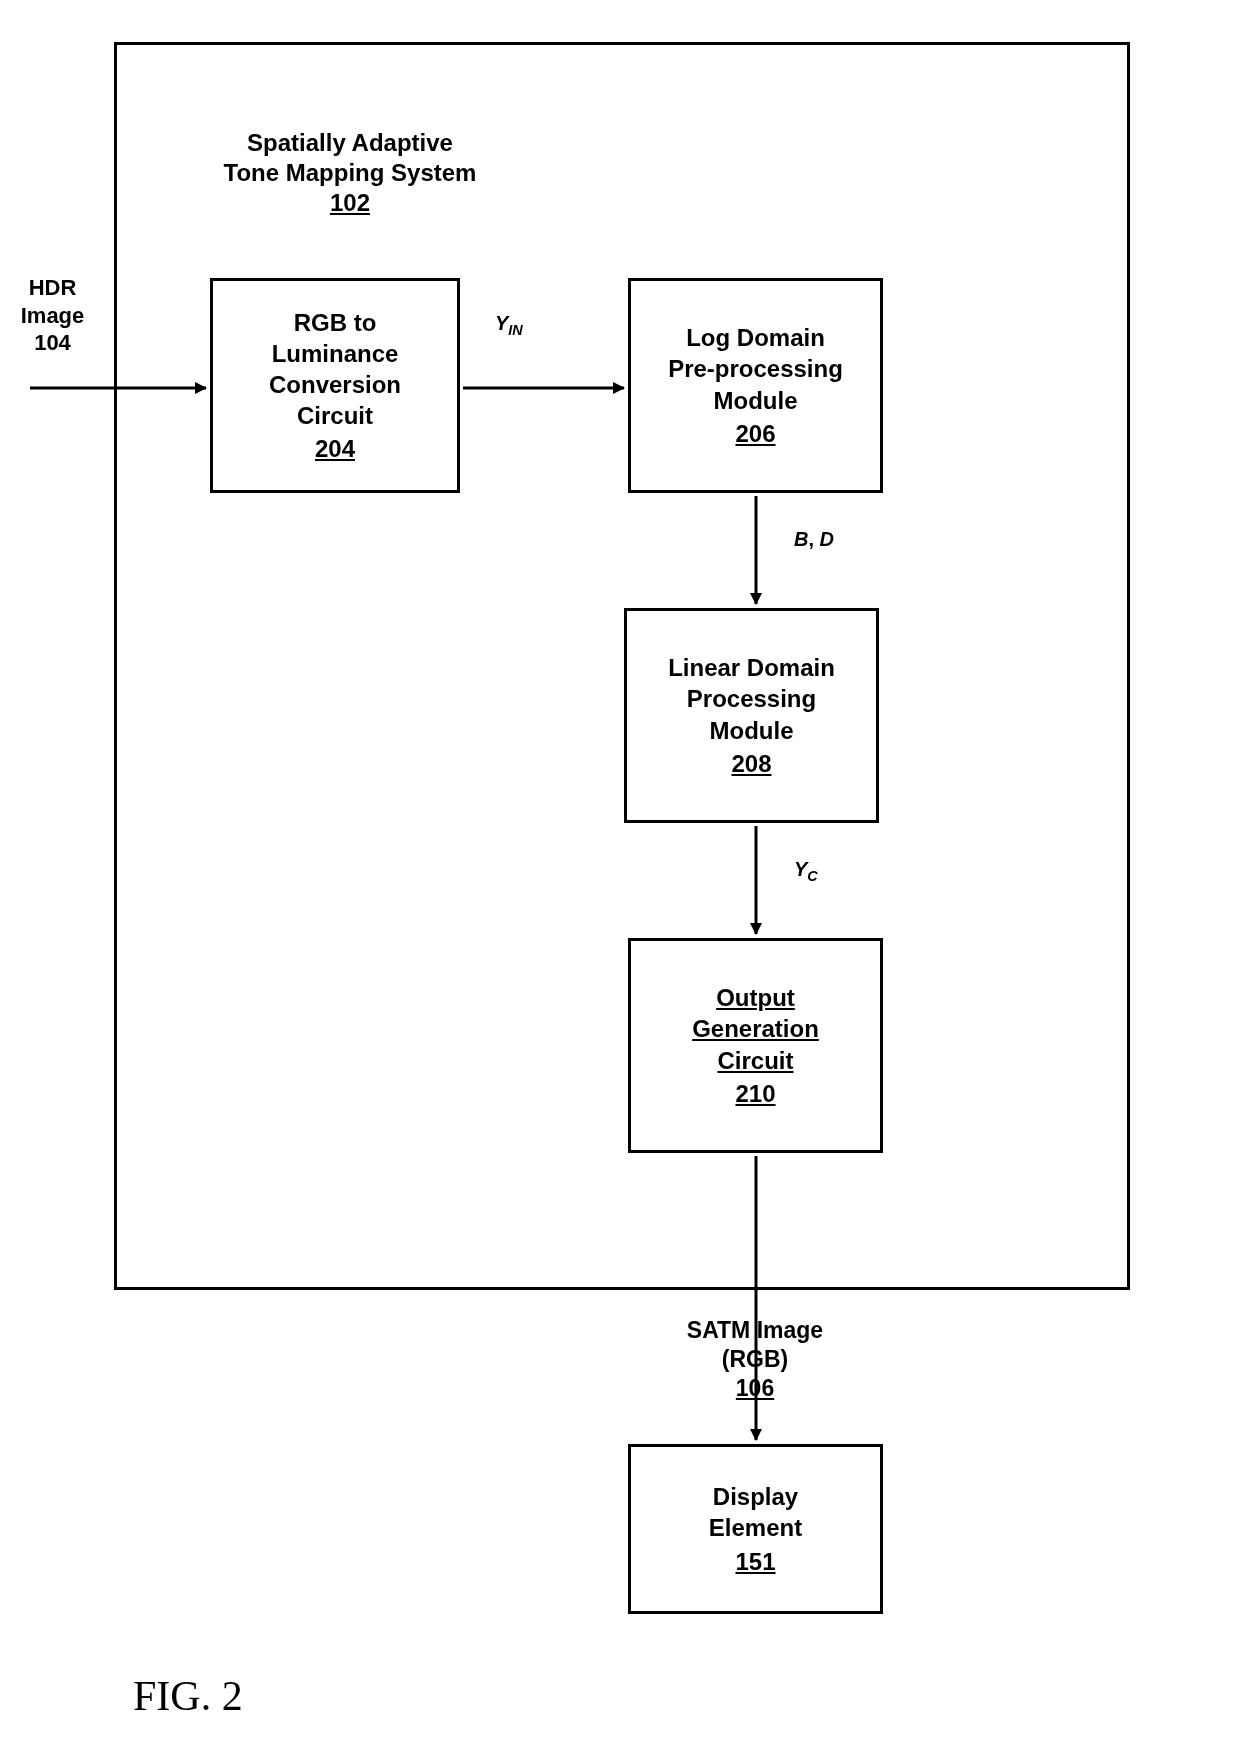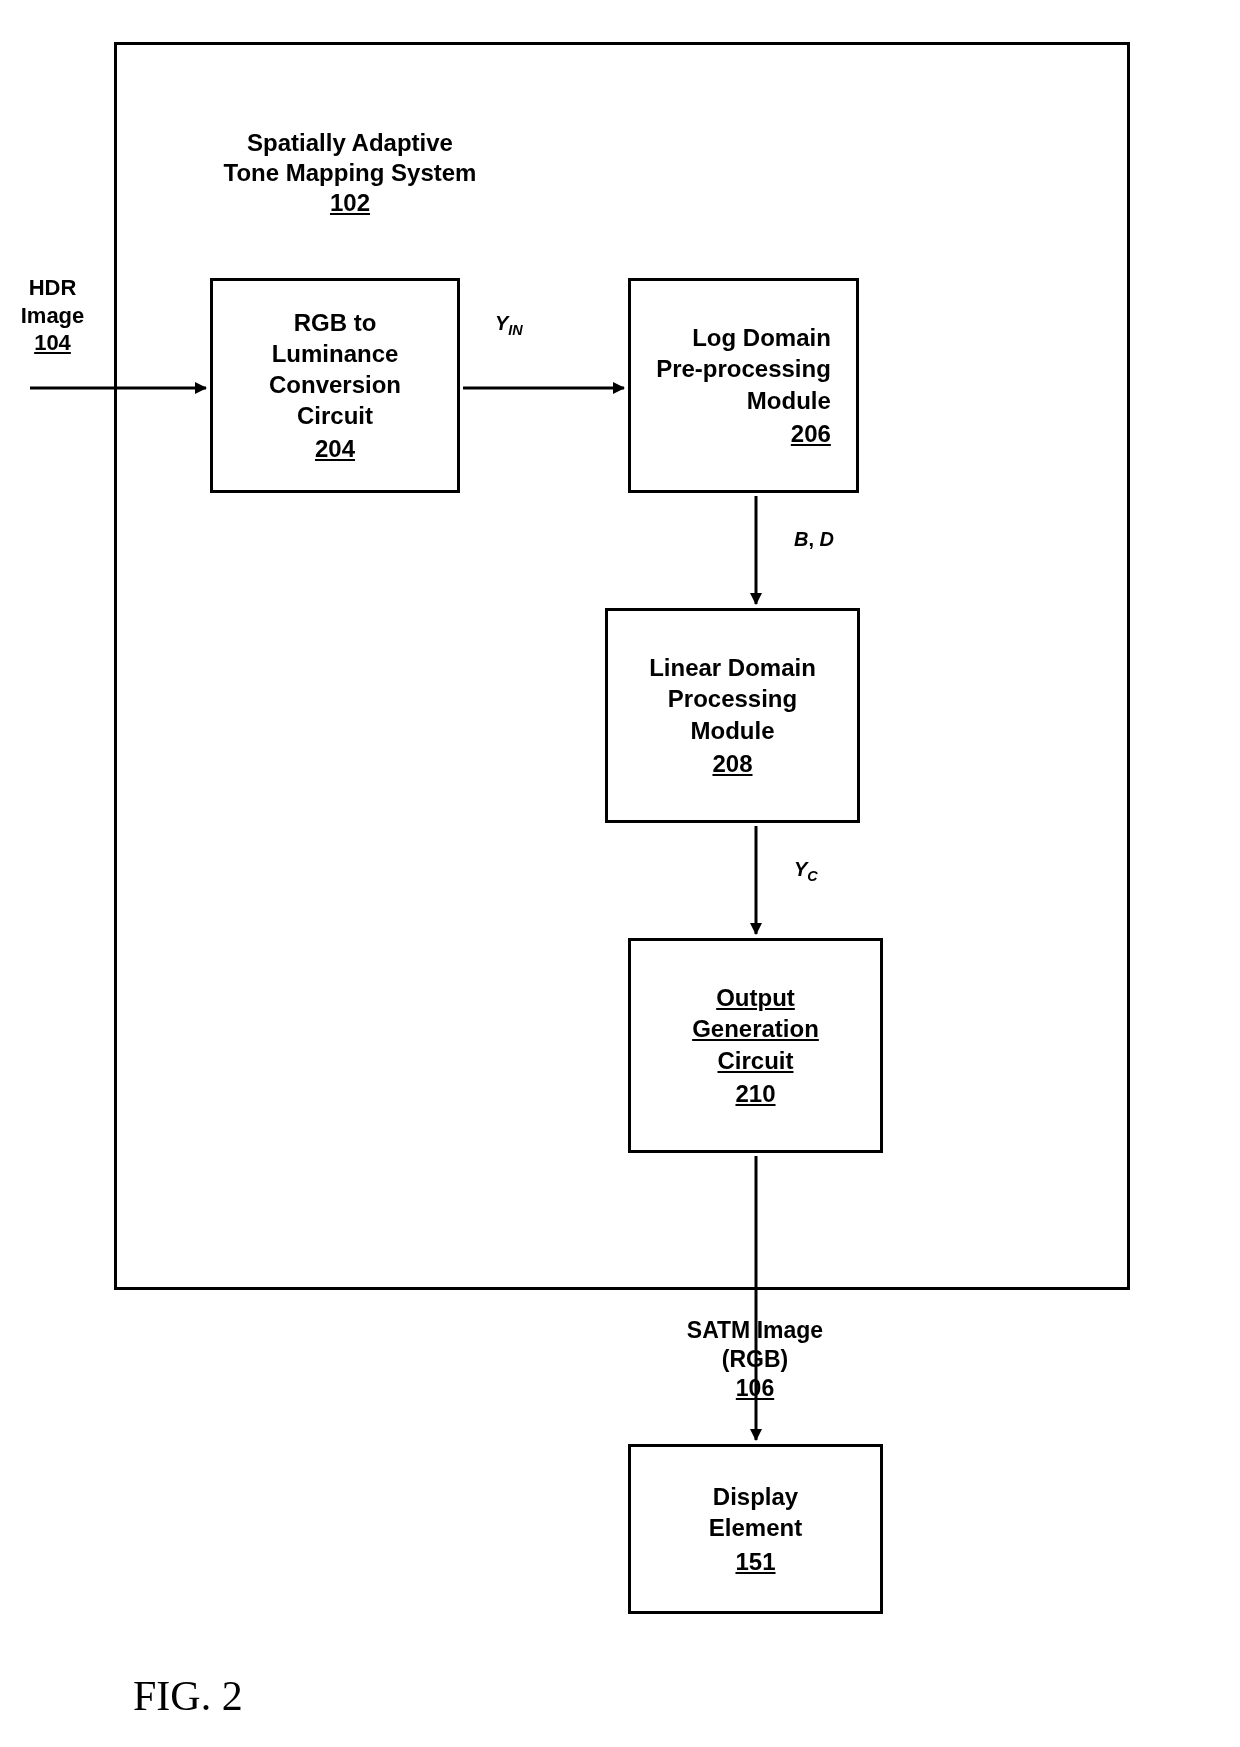--- a/index.html
+++ b/index.html
@@ -34,38 +34,38 @@
     .hdr-label {
       position: absolute;
       left: 0px;
       top: 274px;
       text-align: center;
       font-weight: bold;
       font-size: 22px;
       line-height: 1.25;
       width: 105px;
     }
-    .hdr-label .ref { text-decoration: underline; }
+    .hdr-label .ref { }
     .box {
       position: absolute;
       border: 3px solid #000;
       display: flex;
       align-items: center;
       justify-content: center;
       text-align: center;
       font-weight: bold;
       font-size: 24px;
       line-height: 1.3;
       padding: 8px;
       background: #fff;
     }
     .box .ref { text-decoration: underline; display: inline-block; margin-top: 2px; }
     .box-204 { left: 210px; top: 278px; width: 250px; height: 215px; }
-    .box-206 { left: 628px; top: 278px; width: 231px; height: 215px; text-align: right; }
-    .box-208 { left: 605px; top: 608px; width: 255px; height: 215px; }
+    .box-206 { left: 628px; top: 278px; width: 255px; height: 215px; }
+    .box-208 { left: 624px; top: 608px; width: 255px; height: 215px; }
     .box-210 { left: 628px; top: 938px; width: 255px; height: 215px; text-decoration: underline; }
     .box-112 { left: 628px; top: 1444px; width: 255px; height: 170px; }
     .satm-label {
       position: absolute;
       left: 620px;
       top: 1316px;
       width: 270px;
       text-align: center;
       font-weight: bold;
       font-size: 23px;

